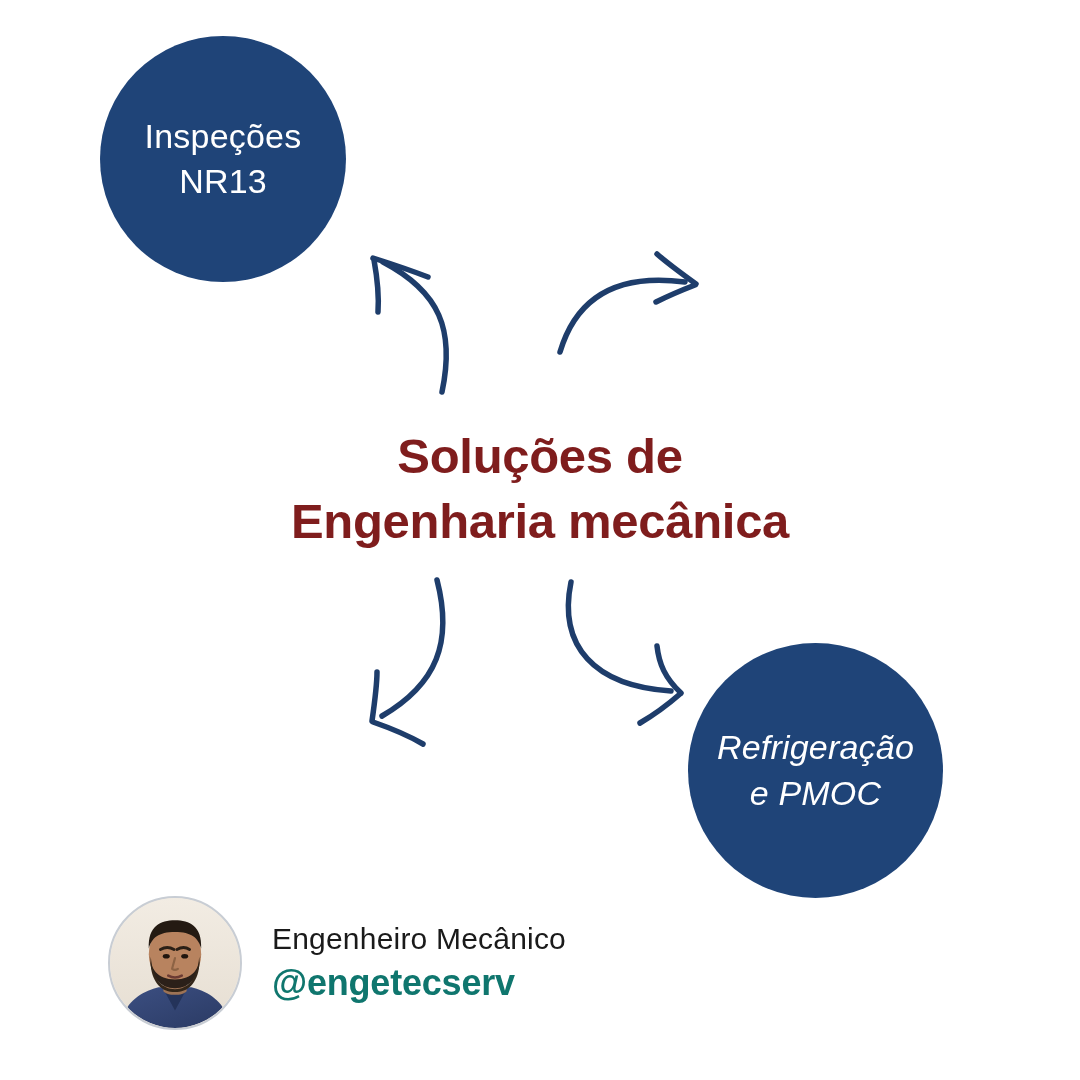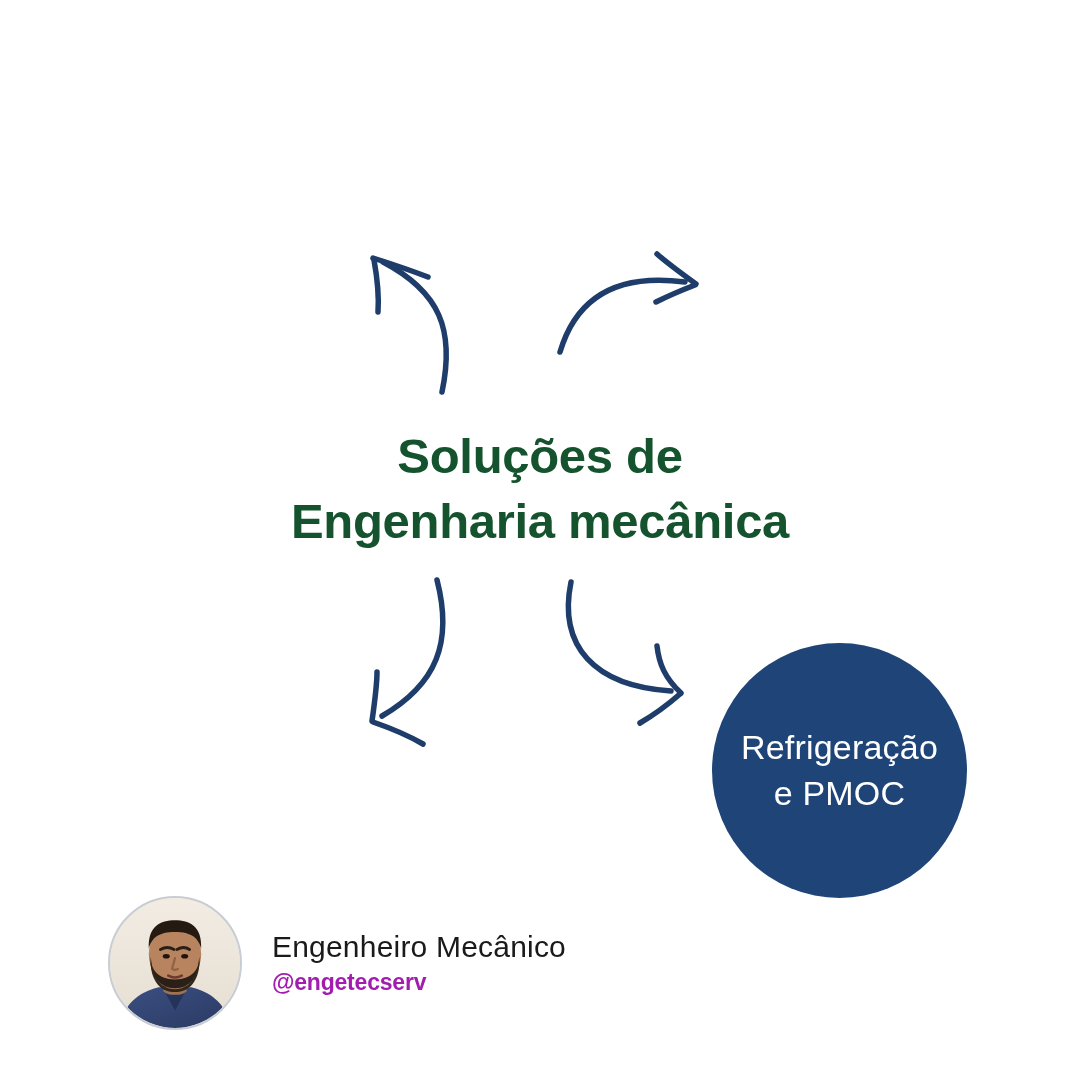--- a/index.html
+++ b/index.html
@@ -36,30 +36,30 @@
     font-size: 34px;
     line-height: 1.33;
     letter-spacing: 0.2px;
     white-space: pre-line;
     padding: 0 10px;
   }
 
   #node-nr13      { left: 100px; top: 36px;  width: 246px; height: 246px; }
   #node-projetos  { left: 730px; top: 167px; width: 245px; height: 245px; }
   #node-hidro     { left: 88px;  top: 600px; width: 250px; height: 250px; }
-  #node-pmoc      { left: 712px; top: 643px; width: 255px; height: 255px; }
+  #node-pmoc      { left: 688px; top: 643px; width: 255px; height: 255px; font-style: italic; }
 
   
   #headline {
     position: absolute;
     left: 0;
     top: 424px;
     width: 1080px;
     text-align: center;
-    color: #14532d;
+    color: #7f1d1d;
     font-family: "Liberation Sans", sans-serif;
     font-weight: bold;
     font-size: 49px;
     line-height: 1.32;
     letter-spacing: -0.3px;
     white-space: pre-line;
   }
 
   
   #arrows {
@@ -109,22 +109,22 @@
     font-family: "Liberation Sans", sans-serif;
     font-weight: 300;
     font-size: 30px;
     color: #1a1a1a;
     line-height: 1.28;
     letter-spacing: 0.2px;
   }
   #profile-handle {
     font-family: "Liberation Sans", sans-serif;
     font-weight: bold;
-    font-size: 23px;
-    color: #a21caf;
+    font-size: 36px;
+    color: #0f766e;
     line-height: 1.28;
     letter-spacing: -0.2px;
     margin-top: 2px;
   }
 </style>
 </head>
 <body>
 
 <div id="canvas">
 
@@ -149,20 +149,24 @@
     </g>
 
     <g>
       <path class="arrow-stroke" d="M 571,582 C 558,646 594,686 671,691"></path>
       <path class="arrow-stroke" d="M 681,693 C 665,678 659,664 657,646"></path>
       <path class="arrow-stroke" d="M 680,694 C 664,708 652,716 640,723"></path>
     </g>
 
   </svg>
 
+  <div id="node-nr13" class="node">
+    <span class="node-label">Inspeções
+NR13</span>
+  </div>
 
 
 
   <div id="node-pmoc" class="node">
     <span class="node-label">Refrigeração
 e PMOC</span>
   </div>
 
   <div id="headline">Soluções de
 Engenharia mecânica</div>

